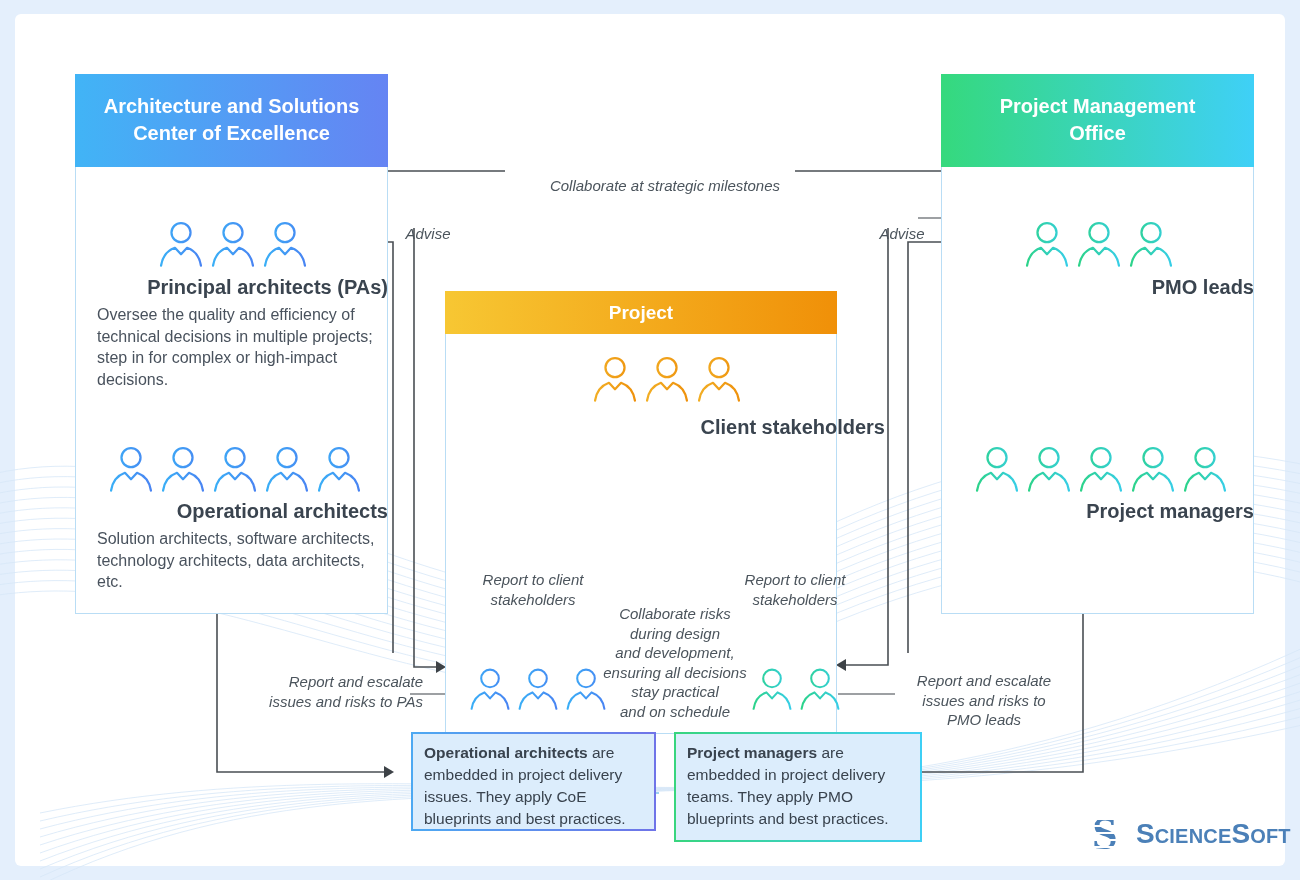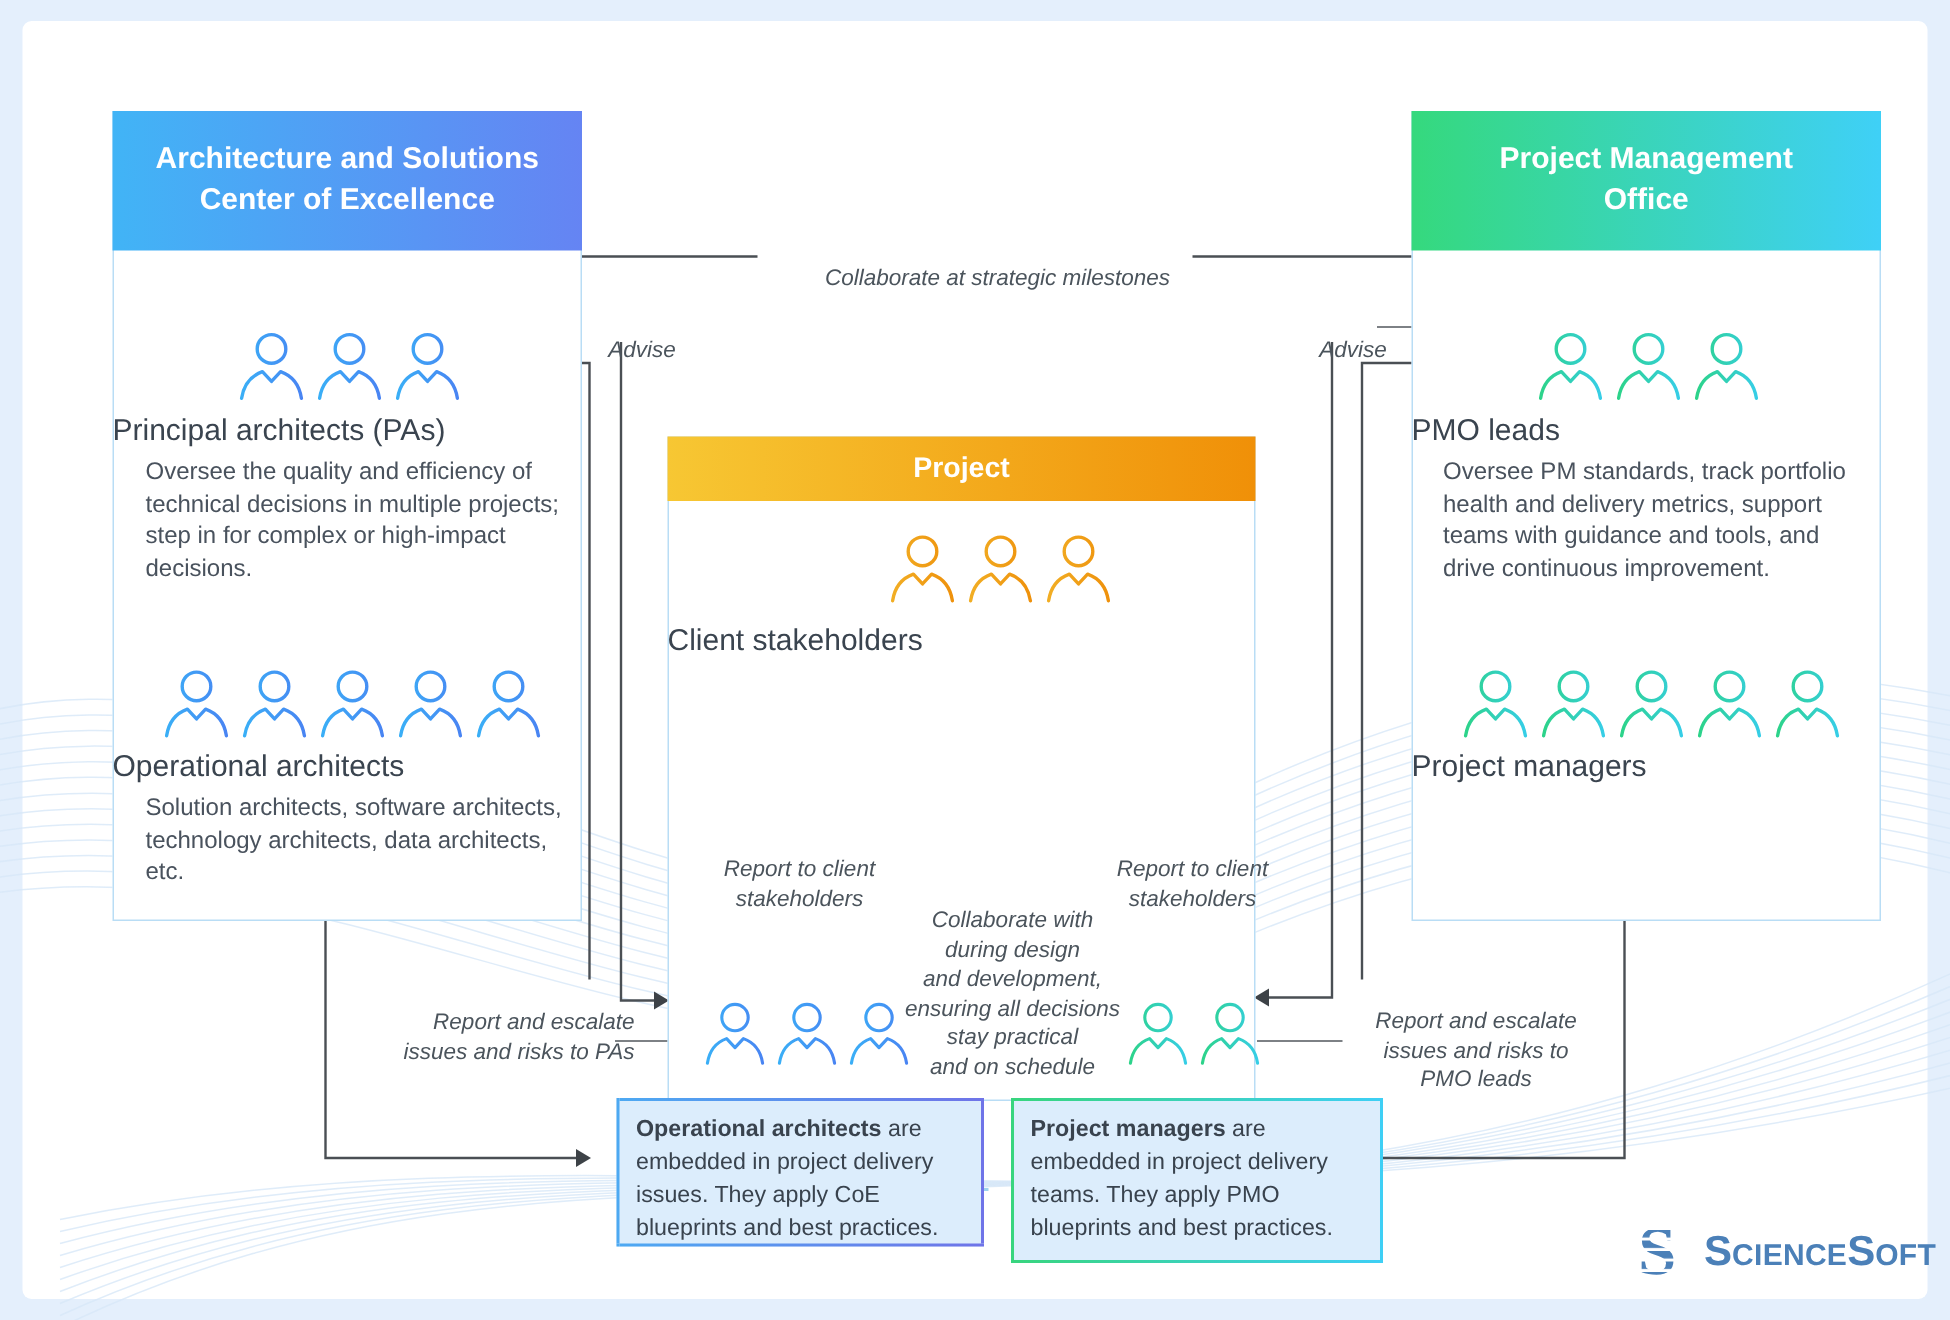--- a/index.html
+++ b/index.html
@@ -21,21 +21,21 @@
   #project-box{left:430px;top:277px;width:392px;height:443px;}
   .panel-header{
     position:absolute;left:-1px;top:-1px;right:-1px;
     color:#fff;font-weight:700;text-align:center;
   }
   #coe-box .panel-header{height:93px;background:linear-gradient(90deg,#41b4f6,#6584f3);font-size:20px;line-height:27px;padding-top:19px;box-sizing:border-box;}
   #pmo-box .panel-header{height:93px;background:linear-gradient(90deg,#35d97d,#3fd0f7);font-size:20px;line-height:27px;padding-top:19px;box-sizing:border-box;}
   #project-box .panel-header{height:43px;background:linear-gradient(90deg,#f7c733,#f09008);font-size:19px;line-height:43px;}
   
   .abs{position:absolute;}
-  .group-name{font-size:20px;font-weight:400;color:#3a444f;text-align:left;}
+  .group-name{font-size:20px;font-weight:700;color:#3a444f;text-align:right;}
   .desc{font-size:16px;color:#49525d;line-height:21.5px;}
   .arrow-label{font-style:italic;font-size:15px;color:#4b545c;line-height:1.3;white-space:pre-line;}
   .t-center{text-align:center;}
   
   .icon-row{position:absolute;display:flex;}
   .person{display:block;}
   .person use{fill:none;stroke-width:2.6;stroke-linecap:round;stroke-linejoin:round;}
   .p-blue use{stroke:url(#g-blue);}
   .p-green use{stroke:url(#g-green);}
   .p-orange use{stroke:url(#g-orange);}
@@ -206,21 +206,20 @@
         <use href="#person-sym"></use>
       </svg>
     <svg class="person p-green" width="52" height="52">
         <use href="#person-sym"></use>
       </svg>
     <svg class="person p-green" width="52" height="52">
         <use href="#person-sym"></use>
       </svg>
   </div>
   <div class="abs group-name" style="left:926px;top:262px;width:313px;">PMO leads</div>
-  <div class="abs desc" style="left:947px;top:290px;width:282px;">Oversee PM standards, track portfolio health and delivery metrics, support teams with guidance and tools, and drive continuous improvement.</div>
   <div class="icon-row" style="left:956px;top:428px;">
     <svg class="person p-green" width="52" height="52">
         <use href="#person-sym"></use>
       </svg>
     <svg class="person p-green" width="52" height="52">
         <use href="#person-sym"></use>
       </svg>
     <svg class="person p-green" width="52" height="52">
         <use href="#person-sym"></use>
       </svg>
@@ -274,21 +273,21 @@
   <div class="abs arrow-label t-center" style="left:858px;top:210px;width:58px;">Advise</div>
   <div class="abs arrow-label" style="left:230px;top:658px;width:178px;text-align:right;">Report and escalate
 issues and risks to PAs</div>
   <div class="abs arrow-label t-center" style="left:893px;top:657px;width:152px;">Report and escalate
 issues and risks to
 PMO leads</div>
   <div class="abs arrow-label t-center" style="left:448px;top:556px;width:140px;">Report to client
 stakeholders</div>
   <div class="abs arrow-label t-center" style="left:710px;top:556px;width:140px;">Report to client
 stakeholders</div>
-  <div class="abs arrow-label t-center" style="left:558px;top:590px;width:204px;line-height:19.5px;">Collaborate with
+  <div class="abs arrow-label t-center" style="left:558px;top:590px;width:204px;line-height:19.5px;">Collaborate risks
 during design
 and development,
 ensuring all decisions
 stay practical
 and on schedule</div>
 
   <div class="callout" id="callout-left">
     <b>Operational architects</b><span> are embedded in project delivery issues. They apply CoE blueprints and best practices.</span>
   </div>
   <div class="callout" id="callout-right">

